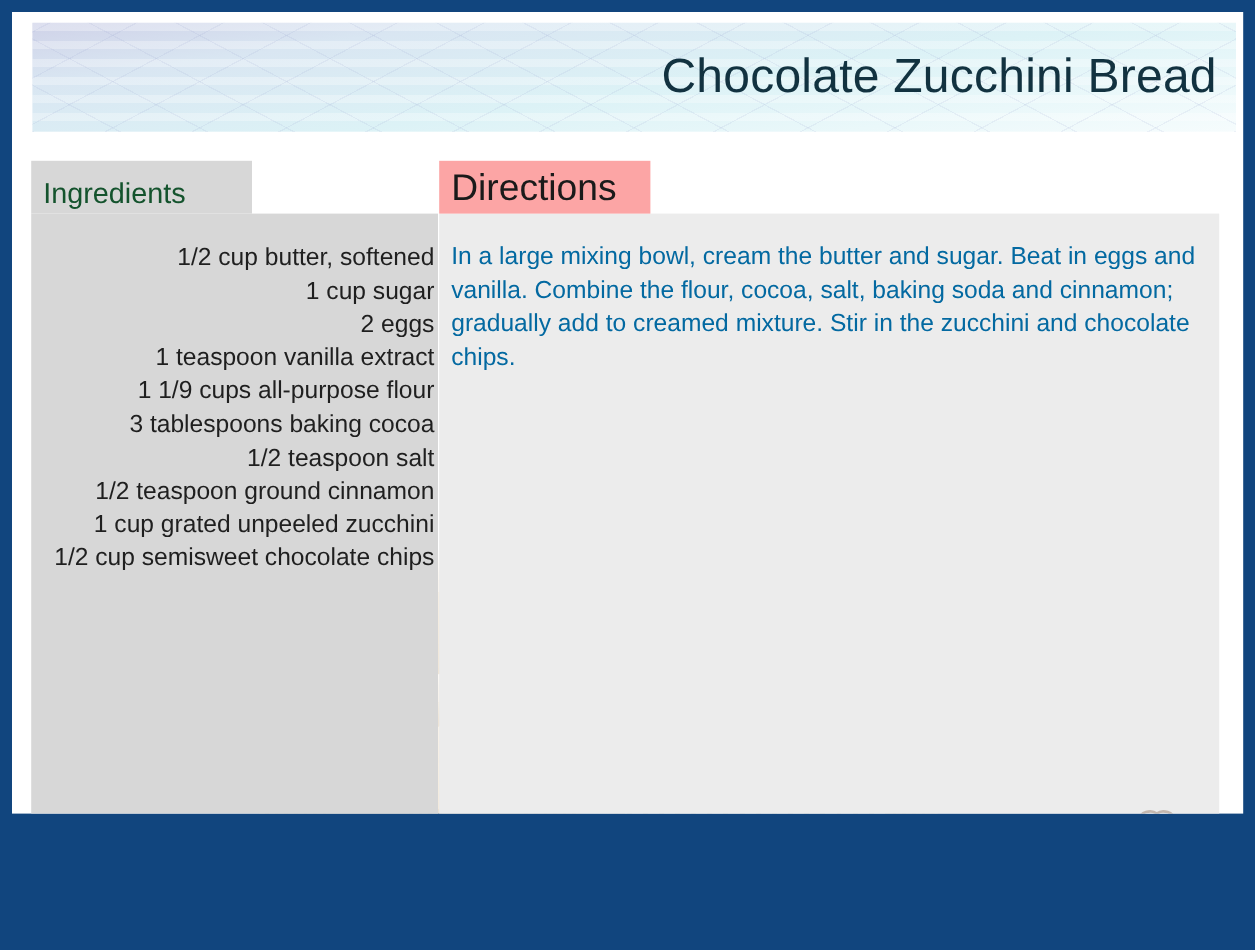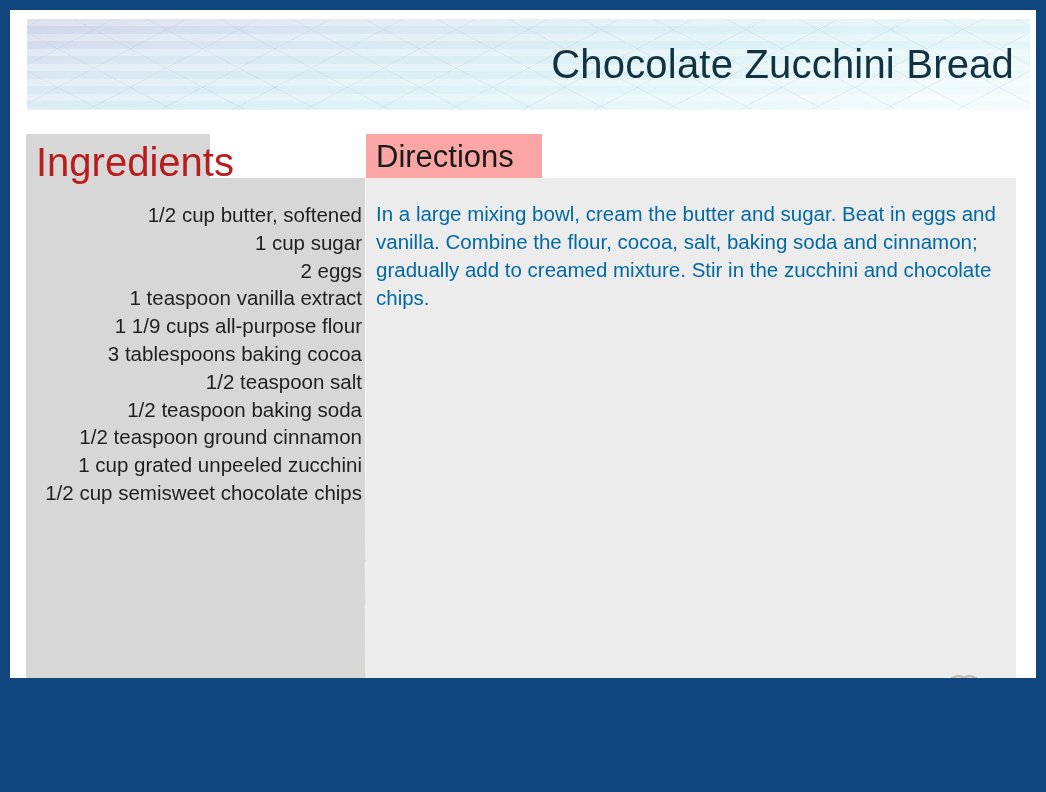--- a/index.html
+++ b/index.html
@@ -126,22 +126,22 @@
     top: 124px;
     width: 184px;
     height: 44px;
     background: #D7D7D7;
     display: flex;
     align-items: center;
     padding-left: 10px;
     box-sizing: border-box;
   }
   .ing-header-label {
-    font-size: 40px;
-    color: #b91c1c;
+    font-size: 24px;
+    color: #14532d;
     line-height: 1;
     margin-top: 11px;
   }
   .ing-panel {
     position: absolute;
     left: 16px;
     top: 168px;
     width: 339px;
     height: 604px;
     background: #D7D7D7;
@@ -237,21 +237,20 @@
       <span class="ing-header-label">Ingredients</span>
     </div>
     <div class="ing-list">
       <div class="ing-item">1/2 cup butter, softened</div>
       <div class="ing-item">1 cup sugar</div>
       <div class="ing-item">2 eggs</div>
       <div class="ing-item">1 teaspoon vanilla extract</div>
       <div class="ing-item">1 1/9 cups all-purpose flour</div>
       <div class="ing-item">3 tablespoons baking cocoa</div>
       <div class="ing-item">1/2 teaspoon salt</div>
-      <div class="ing-item">1/2 teaspoon baking soda</div>
       <div class="ing-item">1/2 teaspoon ground cinnamon</div>
       <div class="ing-item">1 cup grated unpeeled zucchini</div>
       <div class="ing-item">1/2 cup semisweet chocolate chips</div>
     </div>
 
     <div class="dir-panel"></div>
     <div class="dir-header">
       <span class="dir-header-label">Directions</span>
     </div>
     <div class="dir-body">

